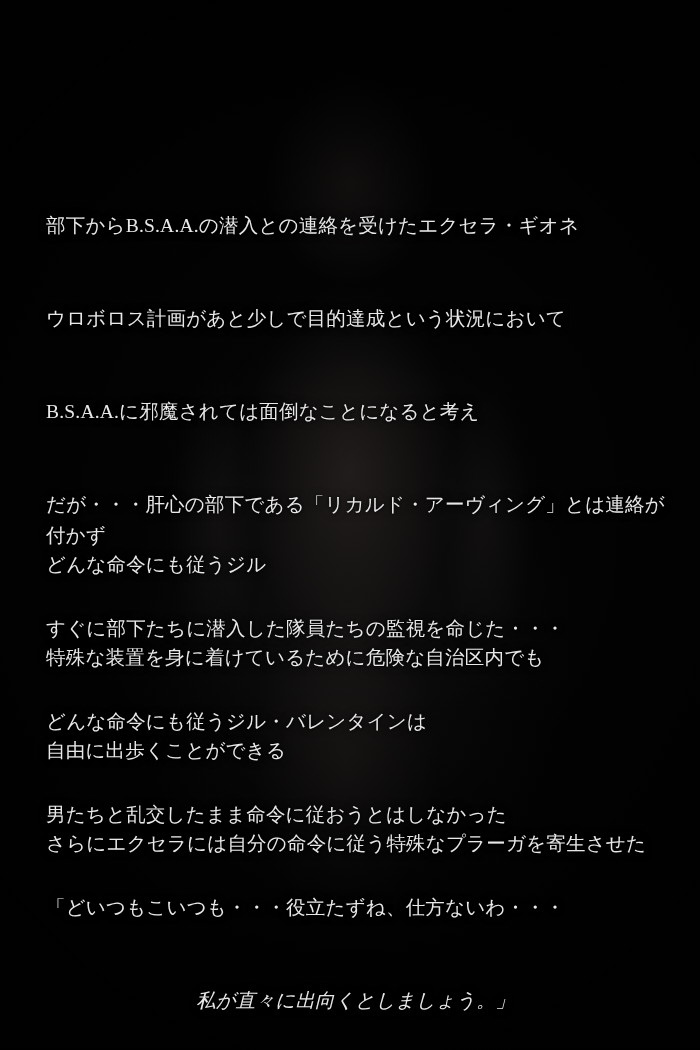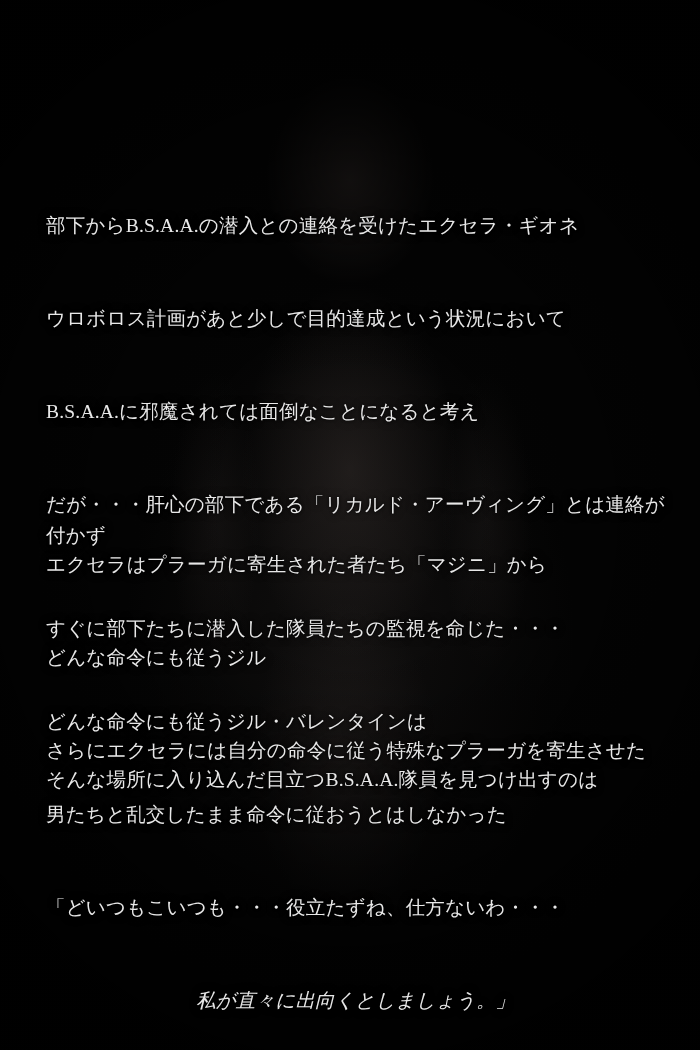--- a/index.html
+++ b/index.html
@@ -86,25 +86,25 @@
       <p>B.S.A.A.に邪魔されては面倒なことになると考え</p>
       <p>だが・・・肝心の部下である「リカルド・アーヴィング」とは連絡が付かず</p>
       <p>すぐに部下たちに潜入した隊員たちの監視を命じた・・・</p>
       <p>どんな命令にも従うジル・バレンタインは</p>
       <p>男たちと乱交したまま命令に従おうとはしなかった</p>
       <p>「どいつもこいつも・・・役立たずね、仕方ないわ・・・</p>
       <p class="indent-center">私が直々に出向くとしましょう。」</p>
     </div>
 
     <div class="block" id="block-2">
-      <p>エクセラはプラーガに寄生された者たち「マジニ」から</p>
       <p>どんな命令にも従うジル</p>
+      <p>特殊な装置を身に着けているために危険な自治区内でも</p>
+      <p>自由に出歩くことができる</p>
       <p>さらにエクセラには自分の命令に従う特殊なプラーガを寄生させた</p>
       
     </div>
 
     <div class="block" id="block-3">
-      <p>そんな場所に入り込んだ目立つB.S.A.A.隊員を見つけ出すのは</p>
       
     </div>
 
   </div>
 </div>
 
 </body></html>

